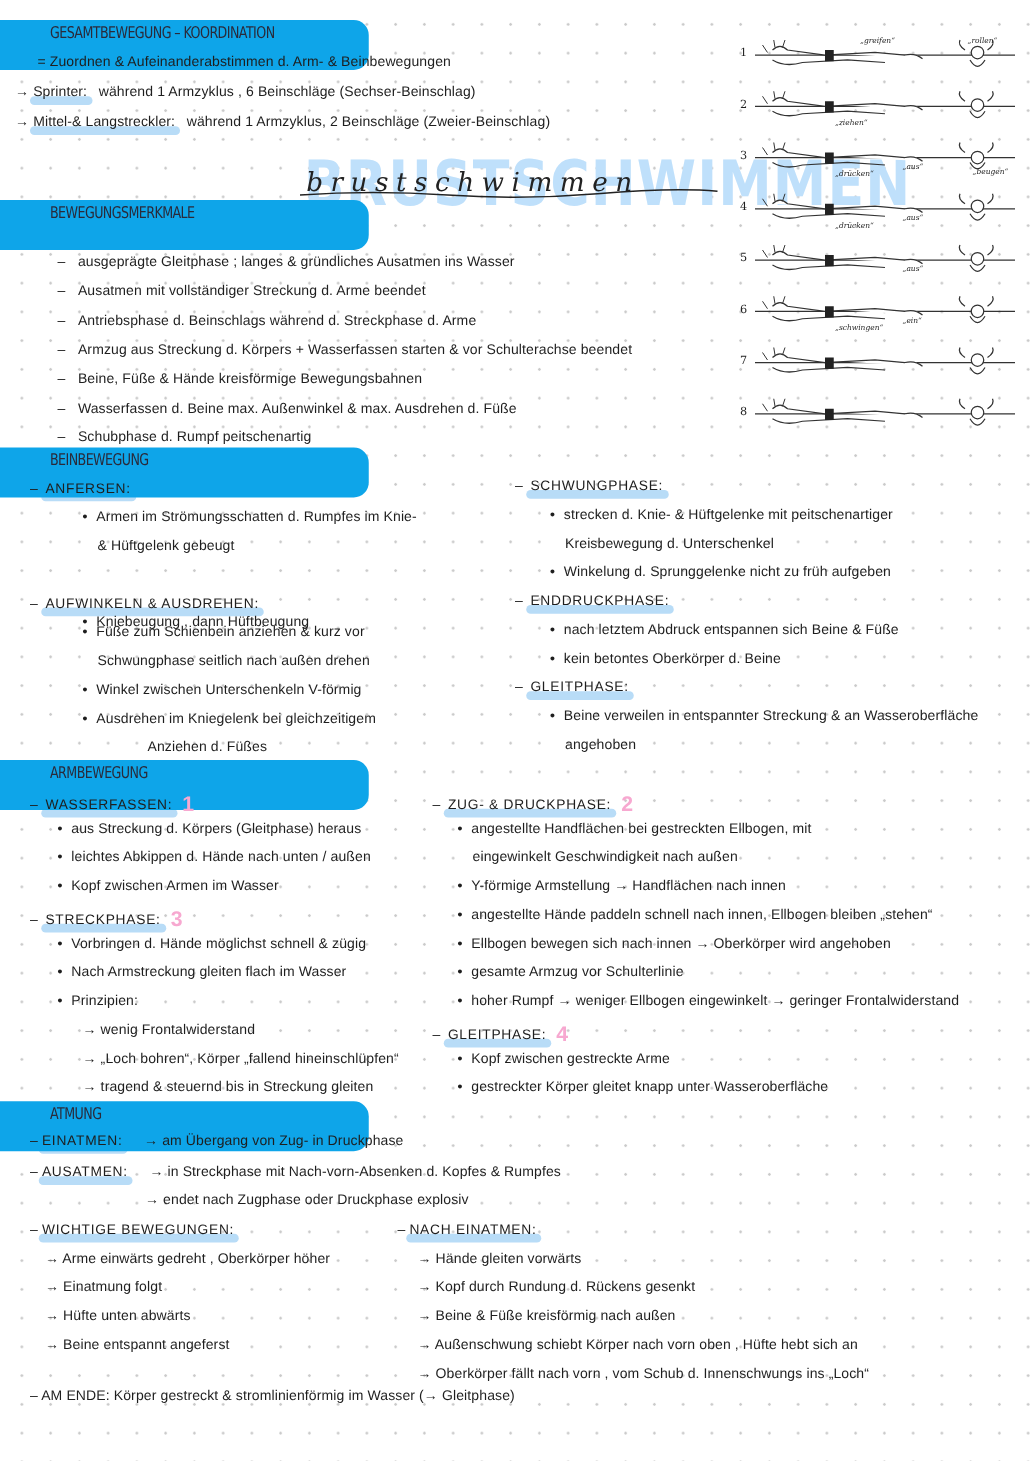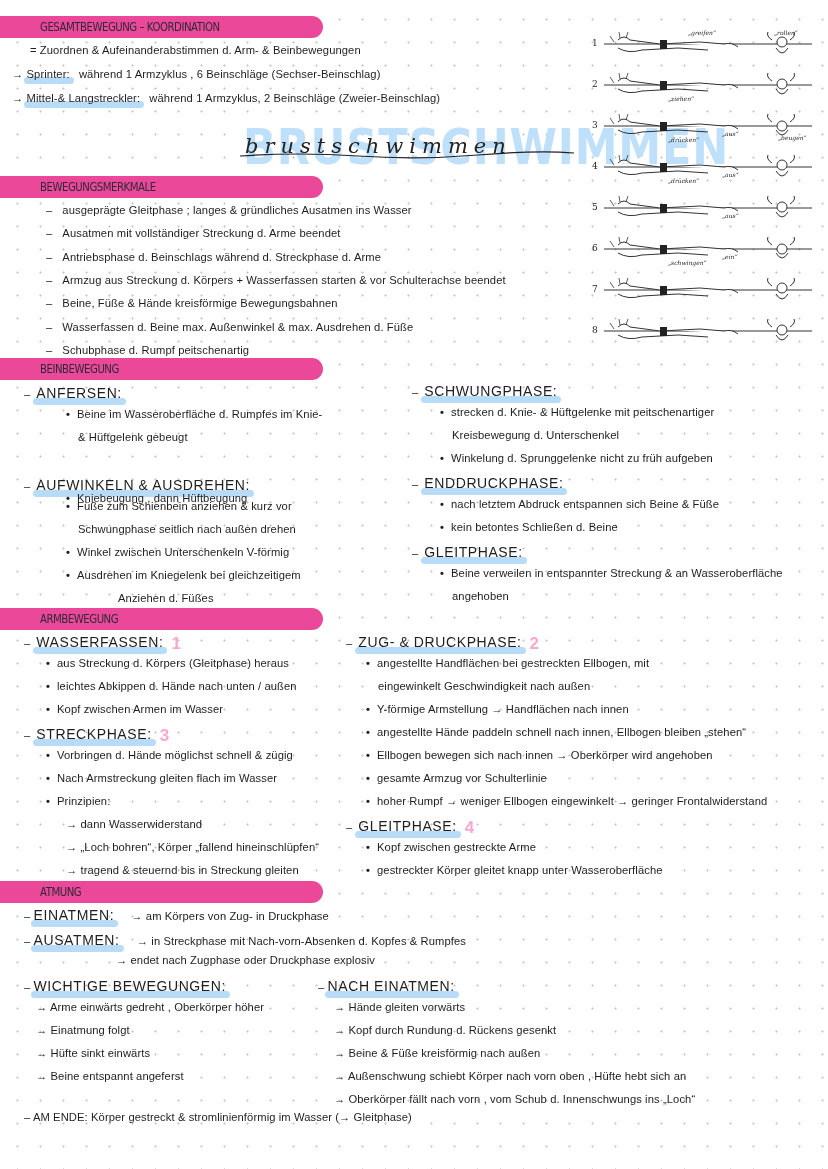--- a/index.html
+++ b/index.html
@@ -7,34 +7,34 @@
     width: 828px; height: 1169px; overflow: hidden; position: relative;
     background-color: #ffffff;
     background-image: radial-gradient(circle, #c9c9c9 0.9px, transparent 1.2px);
     background-size: 23px 23px;
     background-position: 6px 8px;
     font-family: "Liberation Sans", sans-serif;
     color: #1e1e1e;
   }
   .line { position: absolute; font-size: 11.2px; white-space: nowrap; letter-spacing: 0.1px; }
   .hdr {
-    position: absolute; left: 0; height: 22px; width: 295px;
-    background: #ec4899; border-radius: 0 12px 12px 0; padding-left: 28px;
+    position: absolute; left: 0; height: 40px; width: 295px;
+    background: #0ea5e9; border-radius: 0 12px 12px 0;
   }
   .hdr span {
     position: absolute; left: 40px; top: 3px;
     font-family: "DejaVu Sans", sans-serif; font-size: 13px; letter-spacing: -0.6px;
     transform: scaleX(0.78); transform-origin: left center; color: #2a2a3a;
   }
   .hl { position: relative; display: inline-block; }
   .hl::after {
     content: ""; position: absolute; left: -3px; right: -4px; bottom: -4px; height: 7px;
     background: #b8dcf7; border-radius: 4px; z-index: -1;
   }
-  .sub { text-transform: uppercase; font-size: 14px; letter-spacing: 0.6px; }
+  .sub { text-transform: uppercase; font-size: 11px; letter-spacing: 0.6px; }
   .num { color: #f7a8d0; font-weight: bold; font-size: 17px; margin-left: 8px; vertical-align: -2px; }
   .title-big {
     position: absolute; left: 243px; top: 118px;
     font-family: "DejaVu Sans", sans-serif; font-weight: bold; font-size: 50px;
     color: #bfe0fb; letter-spacing: 1px; transform: scaleX(0.86); transform-origin: left top;
   }
   .title-script {
     position: absolute; left: 245px; top: 134px;
     font-family: "DejaVu Serif", serif; font-style: italic; font-size: 21px;
     letter-spacing: 6px; color: #222;
@@ -172,74 +172,74 @@
         <path d="M18 12 q6 -6 12 0 l30 4 l40 -2 l24 2 q8 -2 14 3" stroke="#333" stroke-width="1" fill="#fff"></path>
         <path d="M18 20 q10 6 24 2 l36 -2 l30 2" stroke="#333" stroke-width="1" fill="none"></path>
         <rect x="60" y="12" width="7" height="9" fill="#222"></rect>
         <path d="M14 14 l-4 -6 M20 10 l-1 -6 M26 10 l2 -6" stroke="#333" stroke-width="0.8"></path>
         <circle cx="182" cy="15" r="5" fill="#fff" stroke="#333" stroke-width="1"></circle>
         <path d="M176 20 q6 10 12 0 M172 12 q-6 -4 -4 -8 M190 12 q6 -4 4 -8" stroke="#333" stroke-width="1" fill="none"></path>
       </svg>
     </div>
   </div>
 
-<div class="hdr" style="top:176px;">
+<div class="hdr" style="top:160px;">
   <span>BEWEGUNGSMERKMALE</span>
 </div>
 <div id="merkmale-list">
     <div class="line" style="left:46px;top:204px;"><span style="margin-right:10px;">–</span><span>ausgeprägte Gleitphase ; langes &amp; gründliches Ausatmen ins Wasser</span></div>
     <div class="line" style="left:46px;top:227.3px;"><span style="margin-right:10px;">–</span><span>Ausatmen mit vollständiger Streckung d. Arme beendet</span></div>
     <div class="line" style="left:46px;top:250.6px;"><span style="margin-right:10px;">–</span><span>Antriebsphase d. Beinschlags während d. Streckphase d. Arme</span></div>
     <div class="line" style="left:46px;top:273.9px;"><span style="margin-right:10px;">–</span><span>Armzug aus Streckung d. Körpers + Wasserfassen starten &amp; vor Schulterachse beendet</span></div>
     <div class="line" style="left:46px;top:297.2px;"><span style="margin-right:10px;">–</span><span>Beine, Füße &amp; Hände kreisförmige Bewegungsbahnen</span></div>
     <div class="line" style="left:46px;top:320.5px;"><span style="margin-right:10px;">–</span><span>Wasserfassen d. Beine max. Außenwinkel &amp; max. Ausdrehen d. Füße</span></div>
     <div class="line" style="left:46px;top:343.8px;"><span style="margin-right:10px;">–</span><span>Schubphase d. Rumpf peitschenartig</span></div>
   </div>
 
 <div class="hdr" style="top:358px;">
   <span>BEINBEWEGUNG</span>
 </div>
 <div id="bein-left">
     <div class="line" style="left:24px;top:385px;"><span style="margin-right:6px;">–</span><span class="hl sub">ANFERSEN:</span></div>
-    <div class="line" style="left:66px;top:408px;"><span style="margin-right:7px;font-weight:bold;">•</span><span>Beine im Wasseroberfläche d. Rumpfes im Knie-</span></div>
+    <div class="line" style="left:66px;top:408px;"><span style="margin-right:7px;font-weight:bold;">•</span><span>Armen im Strömungsschatten d. Rumpfes im Knie-</span></div>
     <div class="line" style="left:78px;top:431px;"><span>&amp; Hüftgelenk gebeugt</span></div>
     <div class="line" style="left:66px;top:480px;margin-top:12px;"><span style="margin-right:7px;font-weight:bold;">•</span><span>Kniebeugung , dann Hüftbeugung</span></div>
     <div class="line" style="left:24px;top:477px;"><span style="margin-right:6px;">–</span><span class="hl sub">AUFWINKELN &amp; AUSDREHEN:</span></div>
     <div class="line" style="left:66px;top:500px;"><span style="margin-right:7px;font-weight:bold;">•</span><span>Füße zum Schienbein anziehen &amp; kurz vor</span></div>
     <div class="line" style="left:78px;top:523px;"><span>Schwungphase seitlich nach außen drehen</span></div>
     <div class="line" style="left:66px;top:546px;"><span style="margin-right:7px;font-weight:bold;">•</span><span>Winkel zwischen Unterschenkeln V-förmig</span></div>
     <div class="line" style="left:66px;top:569px;"><span style="margin-right:7px;font-weight:bold;">•</span><span>Ausdrehen im Kniegelenk bei gleichzeitigem</span></div>
     <div class="line" style="left:78px;top:592px;margin-left:40px;"><span>Anziehen d. Füßes</span></div>
   </div>
 <div id="bein-right">
     <div class="line" style="left:412px;top:383px;"><span style="margin-right:6px;">–</span><span class="hl sub">SCHWUNGPHASE:</span></div>
     <div class="line" style="left:440px;top:406px;"><span style="margin-right:7px;font-weight:bold;">•</span><span>strecken d. Knie- &amp; Hüftgelenke mit peitschenartiger</span></div>
     <div class="line" style="left:452px;top:429px;"><span>Kreisbewegung d. Unterschenkel</span></div>
     <div class="line" style="left:440px;top:452px;"><span style="margin-right:7px;font-weight:bold;">•</span><span>Winkelung d. Sprunggelenke nicht zu früh aufgeben</span></div>
     <div class="line" style="left:412px;top:475px;"><span style="margin-right:6px;">–</span><span class="hl sub">ENDDRUCKPHASE:</span></div>
     <div class="line" style="left:440px;top:498px;"><span style="margin-right:7px;font-weight:bold;">•</span><span>nach letztem Abdruck entspannen sich Beine &amp; Füße</span></div>
-    <div class="line" style="left:440px;top:521px;"><span style="margin-right:7px;font-weight:bold;">•</span><span>kein betontes Schließen d. Beine</span></div>
+    <div class="line" style="left:440px;top:521px;"><span style="margin-right:7px;font-weight:bold;">•</span><span>kein betontes Oberkörper d. Beine</span></div>
     <div class="line" style="left:412px;top:544px;"><span style="margin-right:6px;">–</span><span class="hl sub">GLEITPHASE:</span></div>
     <div class="line" style="left:440px;top:567px;"><span style="margin-right:7px;font-weight:bold;">•</span><span>Beine verweilen in entspannter Streckung &amp; an Wasseroberfläche</span></div>
     <div class="line" style="left:452px;top:590px;"><span>angehoben</span></div>
   </div>
 
 <div class="hdr" style="top:608px;">
   <span>ARMBEWEGUNG</span>
 </div>
 <div id="arm-left">
     <div class="line" style="left:24px;top:634px;"><span style="margin-right:6px;">–</span><span class="hl sub">WASSERFASSEN:</span><span class="num">1</span></div>
     <div class="line" style="left:46px;top:657px;"><span style="margin-right:7px;font-weight:bold;">•</span><span>aus Streckung d. Körpers (Gleitphase) heraus</span></div>
     <div class="line" style="left:46px;top:680px;text-align:right;"><span style="margin-right:7px;font-weight:bold;">•</span><span>leichtes Abkippen d. Hände nach unten / außen</span></div>
     <div class="line" style="left:46px;top:703px;"><span style="margin-right:7px;font-weight:bold;">•</span><span>Kopf zwischen Armen im Wasser</span></div>
     <div class="line" style="left:24px;top:726px;"><span style="margin-right:6px;">–</span><span class="hl sub">STRECKPHASE:</span><span class="num">3</span></div>
     <div class="line" style="left:46px;top:749px;"><span style="margin-right:7px;font-weight:bold;">•</span><span>Vorbringen d. Hände möglichst schnell &amp; zügig</span></div>
     <div class="line" style="left:46px;top:772px;"><span style="margin-right:7px;font-weight:bold;">•</span><span>Nach Armstreckung gleiten flach im Wasser</span></div>
     <div class="line" style="left:46px;top:795px;"><span style="margin-right:7px;font-weight:bold;">•</span><span>Prinzipien:</span></div>
-    <div class="line" style="left:66px;top:818px;">→ dann Wasserwiderstand</div>
+    <div class="line" style="left:66px;top:818px;">→ wenig Frontalwiderstand</div>
     <div class="line" style="left:66px;top:841px;">→ „Loch bohren“, Körper „fallend hineinschlüpfen“</div>
     <div class="line" style="left:66px;top:864px;">→ tragend &amp; steuernd bis in Streckung gleiten</div>
   </div>
 <div id="arm-right">
     <div class="line" style="left:346px;top:634px;"><span style="margin-right:6px;">–</span><span class="hl sub">ZUG- &amp; DRUCKPHASE:</span><span class="num">2</span></div>
     <div class="line" style="left:366px;top:657px;"><span style="margin-right:7px;font-weight:bold;">•</span><span>angestellte Handflächen bei gestreckten Ellbogen, mit</span></div>
     <div class="line" style="left:378px;top:680px;"><span>eingewinkelt Geschwindigkeit nach außen</span></div>
     <div class="line" style="left:366px;top:703px;"><span style="margin-right:7px;font-weight:bold;">•</span><span>Y-förmige Armstellung → Handflächen nach innen</span></div>
     <div class="line" style="left:366px;top:726px;"><span style="margin-right:7px;font-weight:bold;">•</span><span>angestellte Hände paddeln schnell nach innen, Ellbogen bleiben „stehen“</span></div>
     <div class="line" style="left:366px;top:749px;"><span style="margin-right:7px;font-weight:bold;">•</span><span>Ellbogen bewegen sich nach innen → Oberkörper wird angehoben</span></div>
@@ -248,35 +248,35 @@
     <div class="line" style="left:346px;top:818px;"><span style="margin-right:6px;">–</span><span class="hl sub">GLEITPHASE:</span><span class="num">4</span></div>
     <div class="line" style="left:366px;top:841px;"><span style="margin-right:7px;font-weight:bold;">•</span><span>Kopf zwischen gestreckte Arme</span></div>
     <div class="line" style="left:366px;top:864px;"><span style="margin-right:7px;font-weight:bold;">•</span><span>gestreckter Körper gleitet knapp unter Wasseroberfläche</span></div>
   </div>
 
 <div class="hdr" style="top:881px;">
   <span>ATMUNG</span>
 </div>
 <div class="line" style="left:24px;top:907px;">
   <span>– </span><span class="hl sub">EINATMEN:</span>
-  <span style="margin-left:14px;">→ am Körpers von Zug- in Druckphase</span>
+  <span style="margin-left:14px;">→ am Übergang von Zug- in Druckphase</span>
 </div>
 <div class="line" style="left:24px;top:932px;">
   <span>– </span><span class="hl sub">AUSATMEN:</span>
   <span style="margin-left:14px;">→ in Streckphase mit Nach-vorn-Absenken d. Kopfes &amp; Rumpfes</span>
 </div>
 <div class="line" style="left:116px;top:954px;">→ endet nach Zugphase oder Druckphase explosiv</div>
 
 <div class="line" style="left:24px;top:978px;">
   <span>– </span><span class="hl sub">WICHTIGE BEWEGUNGEN:</span>
 </div>
 <div id="atmung-wichtige">
     <div class="line" style="left:36px;top:1001px;">→ Arme einwärts gedreht , Oberkörper höher</div>
     <div class="line" style="left:36px;top:1024px;">→ Einatmung folgt</div>
-    <div class="line" style="left:36px;top:1047px;">→ Hüfte sinkt einwärts</div>
+    <div class="line" style="left:36px;top:1047px;">→ Hüfte unten abwärts</div>
     <div class="line" style="left:36px;top:1070px;">→ Beine entspannt angeferst</div>
   </div>
 
 <div class="line" style="left:318px;top:978px;">
   <span>– </span><span class="hl sub">NACH EINATMEN:</span>
 </div>
 <div id="atmung-nach">
     <div class="line" style="left:334px;top:1001px;">→ Hände gleiten vorwärts</div>
     <div class="line" style="left:334px;top:1024px;">→ Kopf durch Rundung d. Rückens gesenkt</div>
     <div class="line" style="left:334px;top:1047px;">→ Beine &amp; Füße kreisförmig nach außen</div>

